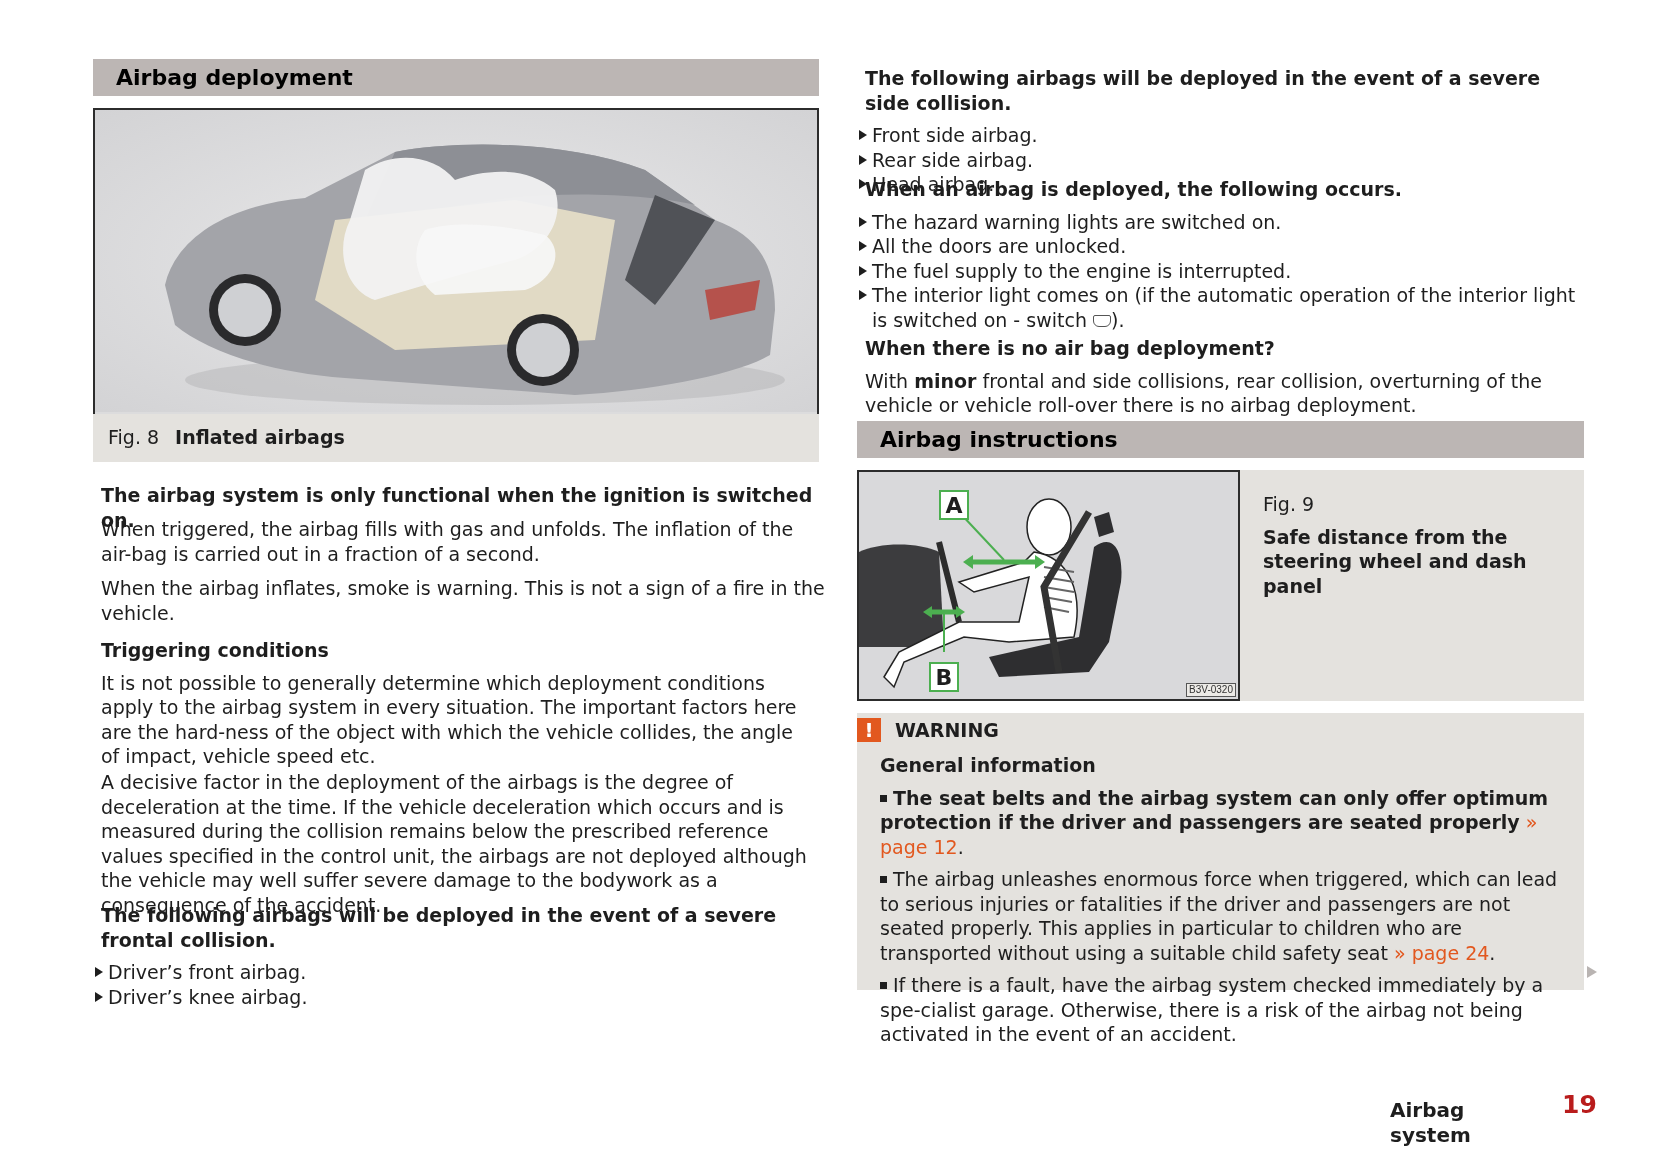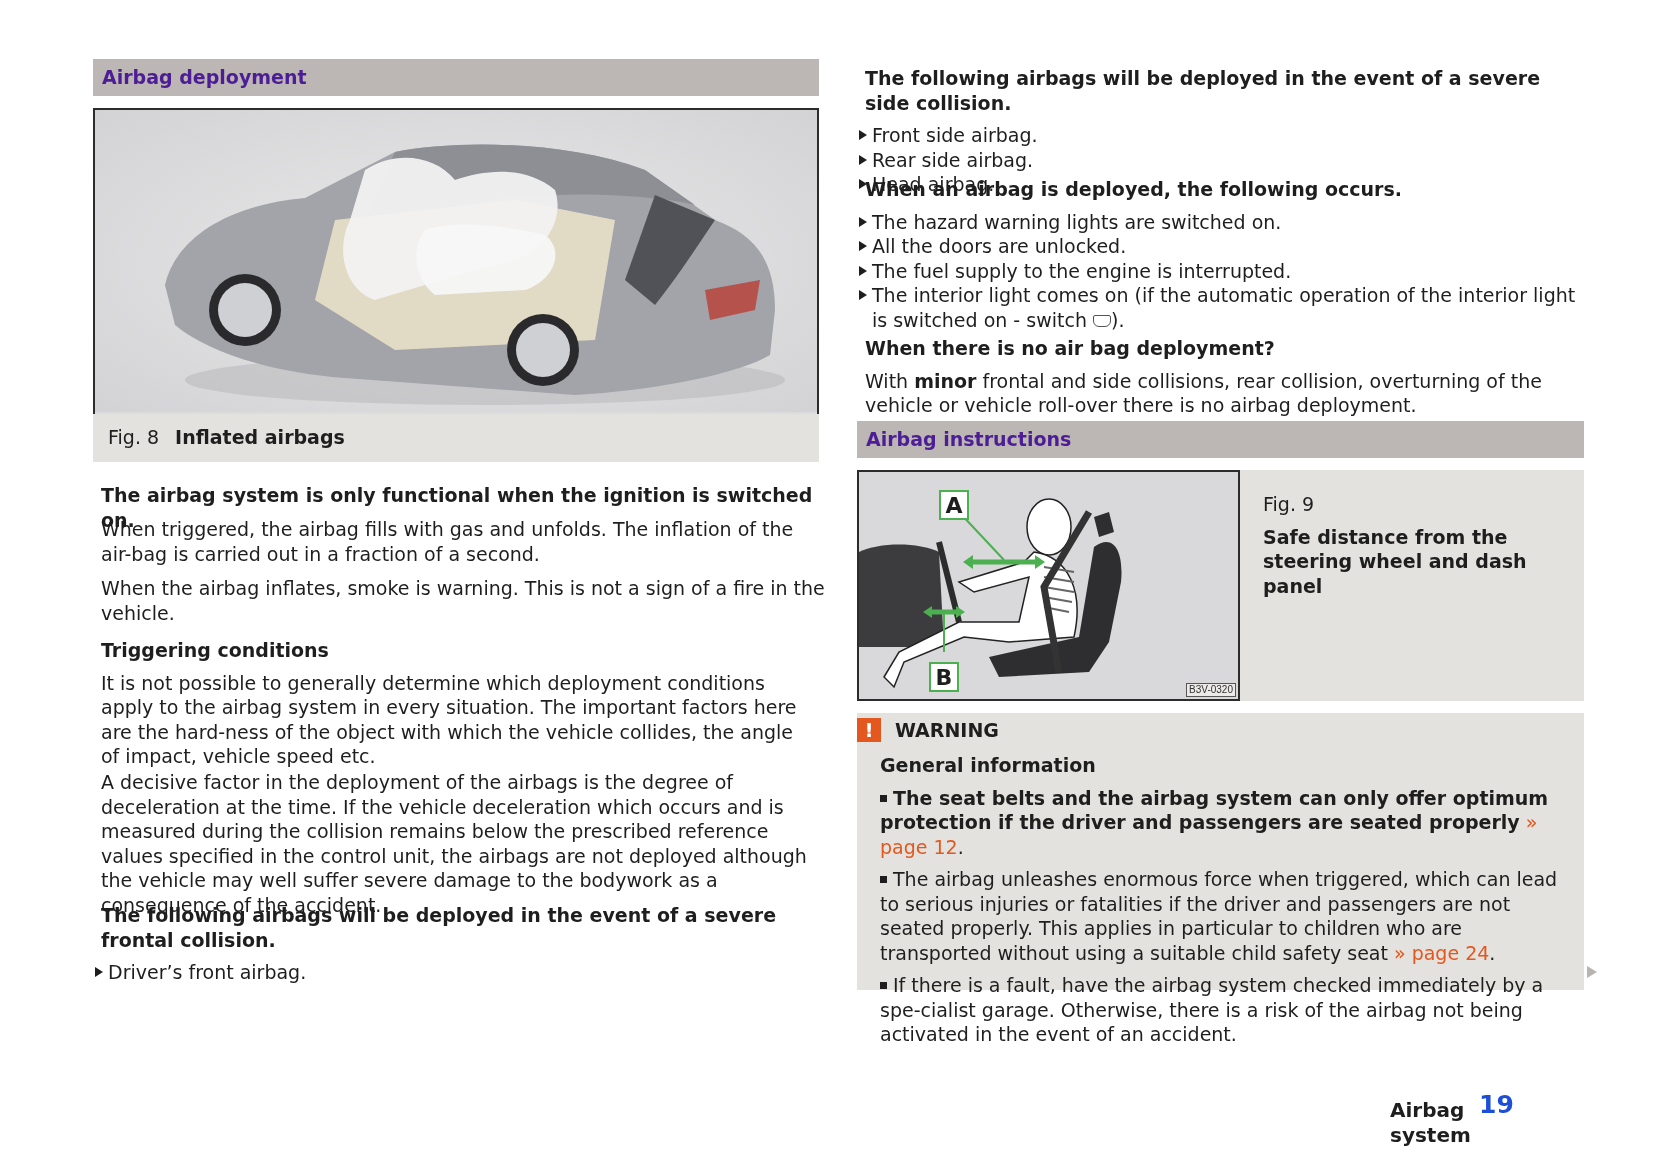--- a/index.html
+++ b/index.html
@@ -2,21 +2,21 @@
 <html><head>
 <meta charset="utf-8">
 <style>
   * { box-sizing: border-box; margin: 0; padding: 0; }
   html, body { width: 1654px; height: 1174px; background: #ffffff; overflow: hidden; }
   body { position: relative; font-family: "DejaVu Sans", sans-serif; color: #1e1e1e; font-size: 19px; line-height: 24.5px; }
   .col { position: absolute; top: 0; }
   .col-left { left: 93px; width: 726px; }
   .col-right { left: 857px; width: 727px; }
 
-  .sec-head { position: absolute; background: #bcb6b4; height: 37px; font-size: 19px; font-weight: bold; padding-left: 9px; line-height: 37px; color: #4c1d95; }
+  .sec-head { position: absolute; background: #bcb6b4; height: 37px; font-size: 22px; font-weight: bold; padding-left: 23px; line-height: 37px; color: #000000; }
   .fig-frame { position: absolute; border: 2px solid #2c2c2c; background: #dcdcdd; overflow: hidden; }
   .fig-code { position: absolute; right: 2px; bottom: 2px; font-size: 10px; line-height: 12px; padding: 0 2px; border: 1px solid #555; background: #eceae6; color: #333; font-family: "Liberation Sans", sans-serif; }
   .caption-band { position: absolute; background: #e4e2de; }
   .fig-num { font-weight: normal; }
   .fig-title { font-weight: bold; }
 
   .block { position: absolute; left: 0; width: 100%; }
   p { margin: 8px; }
   .bold { font-weight: bold; }
   ul.tri { list-style: none; }
@@ -27,21 +27,21 @@
   .warn-head { position: absolute; left: 0; top: 4px; height: 26px; display: flex; align-items: center; }
   .warn-icon { width: 24px; height: 24px; background: #e2581f; color: #fff; font-weight: bold; font-size: 20px; text-align: center; line-height: 24px; }
   .warn-title { margin-left: 14px; font-weight: bold; font-size: 19px; }
   .warn-body { position: absolute; left: 15px; top: 32px; right: 10px; }
   .sq { display: inline-block; width: 7px; height: 7px; background: #1e1e1e; margin-right: 6px; vertical-align: 3px; }
   .link { color: #e2581f; }
   .cont-arrow { position: absolute; width: 0; height: 0; border-left: 10px solid #b9b4b2; border-top: 6px solid transparent; border-bottom: 6px solid transparent; }
 
   .footer { position: absolute; top: 1098px; }
   .footer-sec { position: absolute; left: 1390px; font-size: 20px; font-weight: bold; color: #1e1e1e; }
-  .footer-page { position: absolute; left: 1479px; top: -5px; font-size: 25px; font-weight: bold; color: #1d4ed8; }
+  .footer-page { position: absolute; left: 1562px; top: -5px; font-size: 25px; font-weight: bold; color: #b91c1c; }
 </style>
 </head>
 <body>
 
 <div class="col col-left">
   <div class="sec-head" style="top:59px; width:726px;">Airbag deployment</div>
 
   <div class="fig-frame" style="top:108px; left:0; width:726px; height:346px;">
     <svg width="722" height="302" viewBox="0 0 722 302">
       <defs>
@@ -84,20 +84,21 @@
     <p class="bold">Triggering conditions</p>
     <p>It is not possible to generally determine which deployment conditions apply to the airbag system in every situation. The important factors here are the hard-ness of the object with which the vehicle collides, the angle of impact, vehicle speed etc.</p>
   </div>
 
   <p class="block" style="top:762px;">A decisive factor in the deployment of the airbags is the degree of deceleration at the time. If the vehicle deceleration which occurs and is measured during the collision remains below the prescribed reference values specified in the control unit, the airbags are not deployed although the vehicle may well suffer severe damage to the bodywork as a consequence of the accident.</p>
 
   <div class="block" style="top:895px;">
     <p class="bold">The following airbags will be deployed in the event of a severe frontal collision.</p>
     <ul class="tri">
       <li>Driver’s front airbag.</li>
+      <li>Driver’s knee airbag.</li>
     </ul>
   </div>
 </div>
 
 <div class="col col-right">
   <div class="block" style="top:58px;">
     <p class="bold">The following airbags will be deployed in the event of a severe side collision.</p>
     <ul class="tri">
       <li>Front side airbag.</li>
       <li>Rear side airbag.</li>

